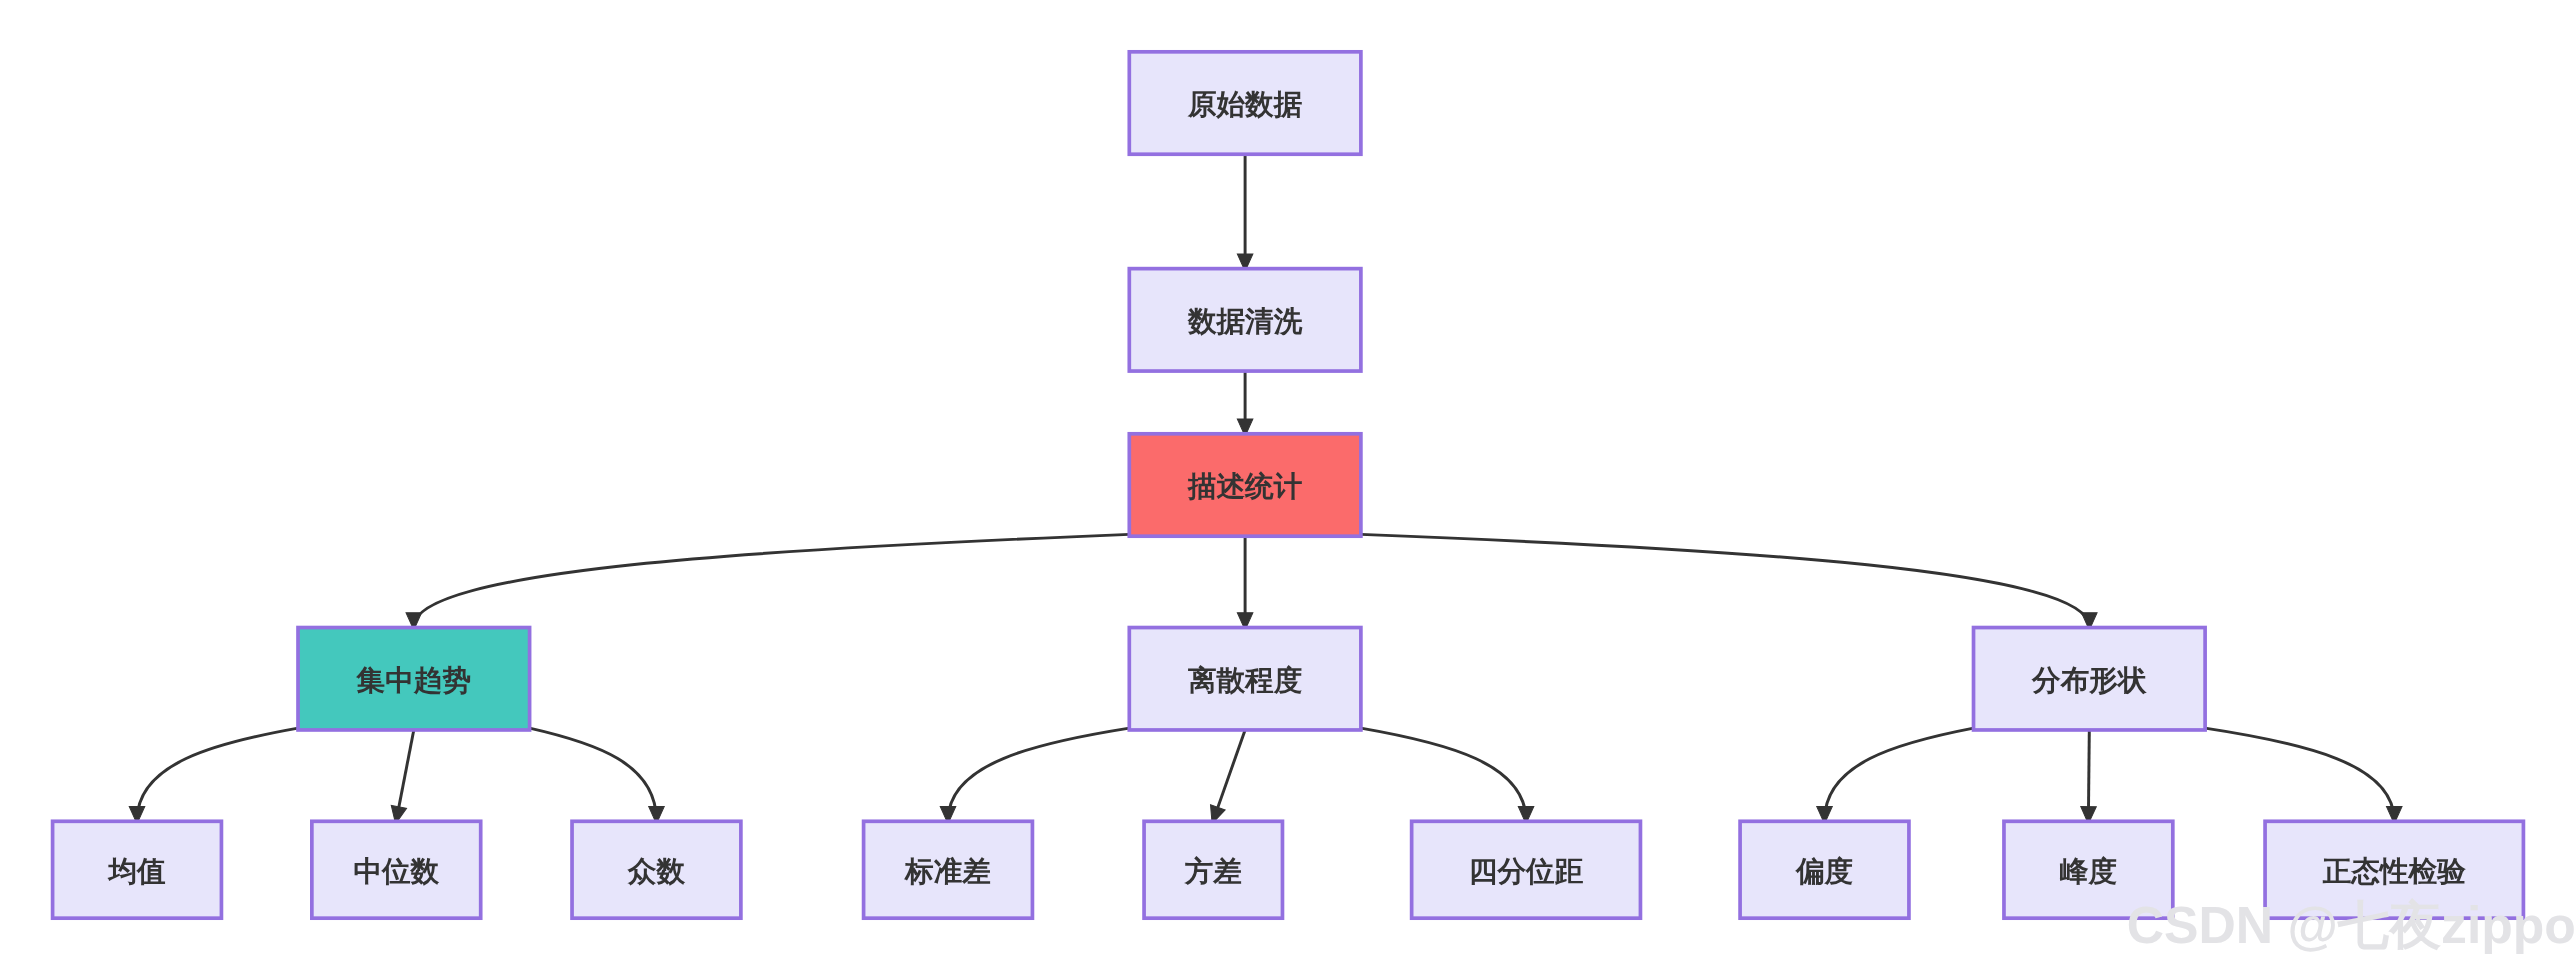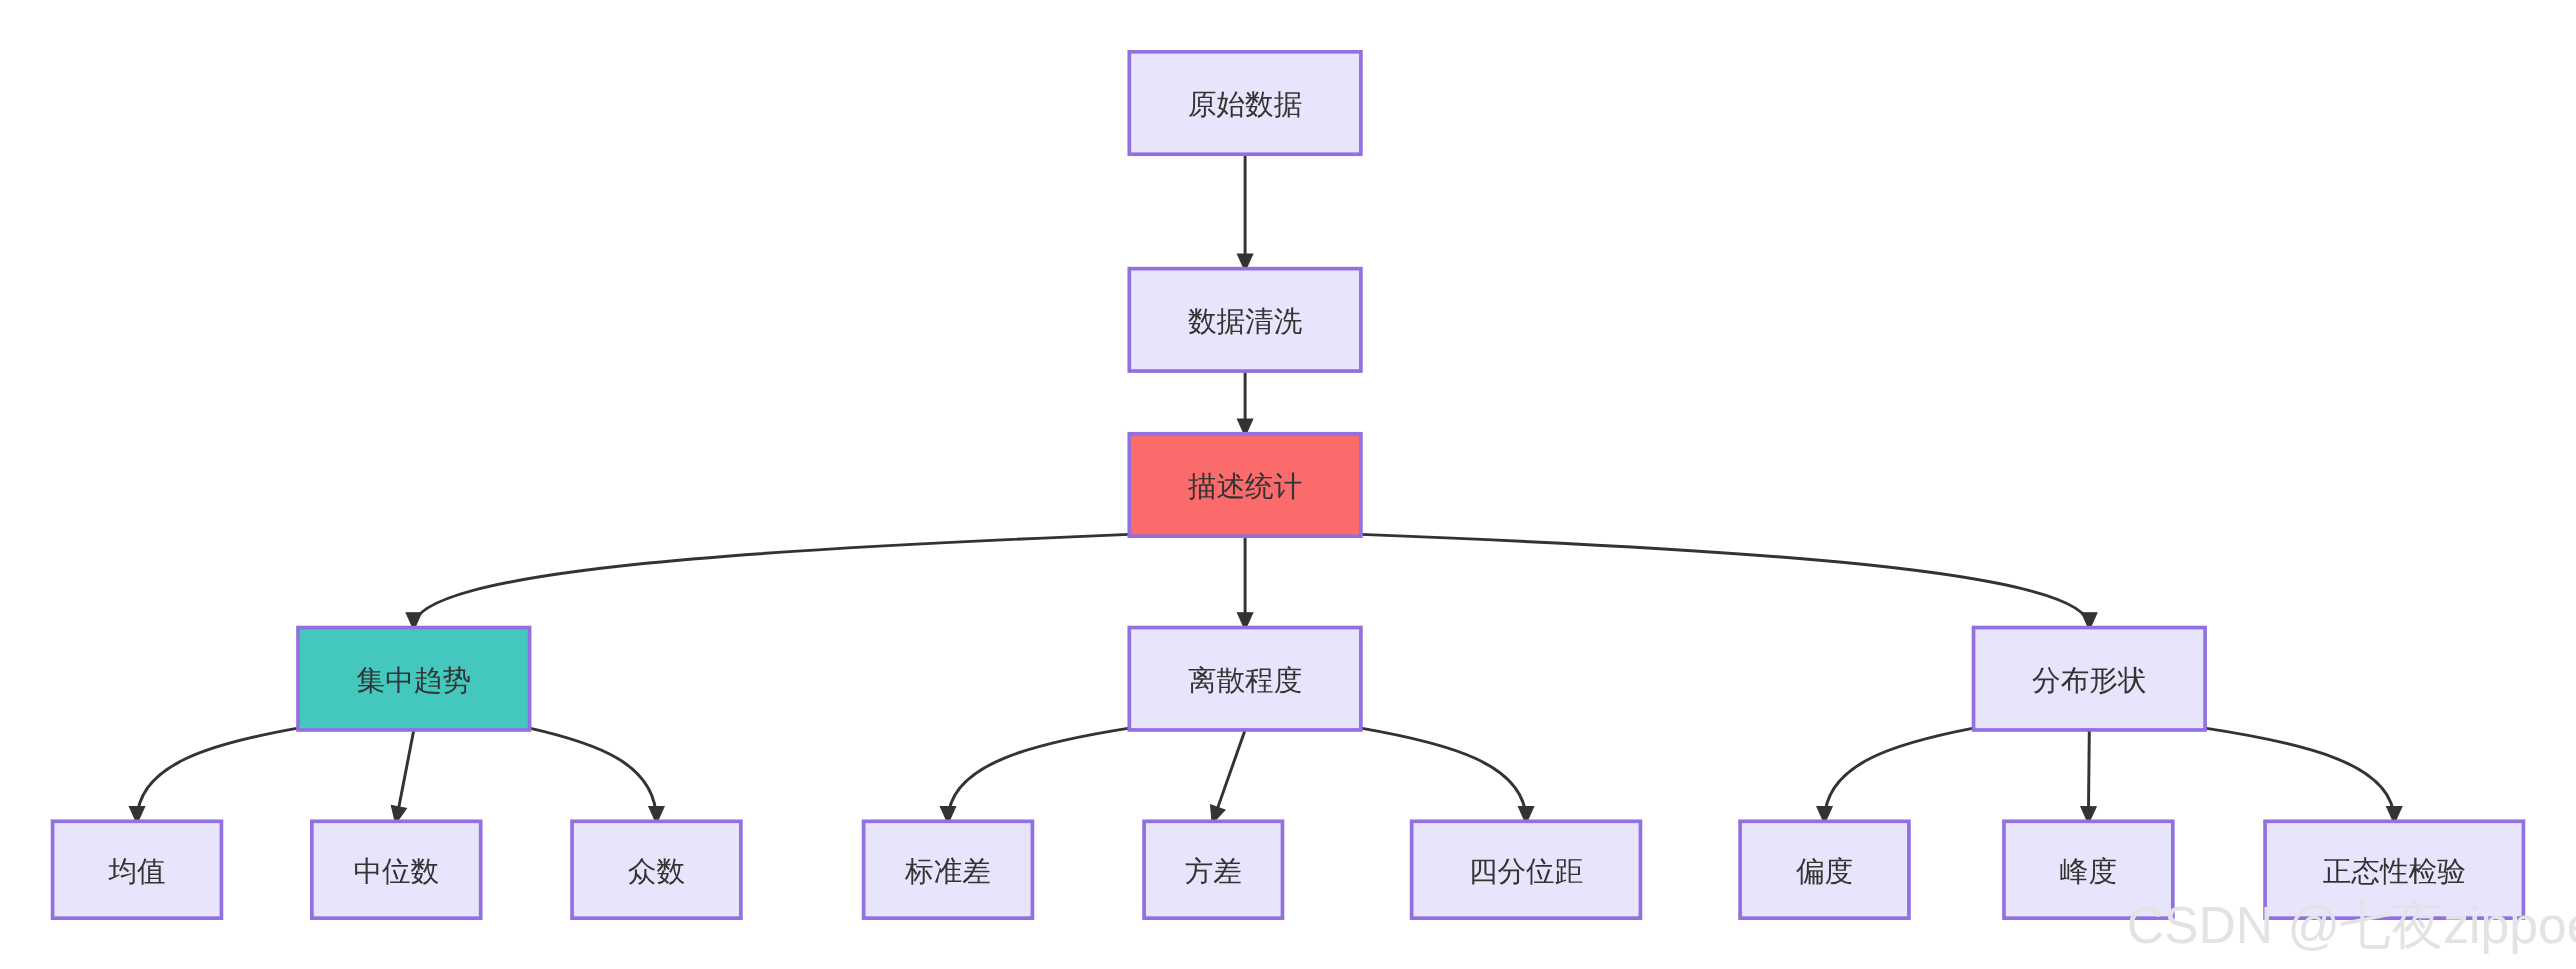--- a/index.html
+++ b/index.html
@@ -12,20 +12,21 @@
     height: 970px;
     position: relative;
     overflow: hidden;
     font-family: "Liberation Sans", "DejaVu Sans", sans-serif;
   }
   #diagram-root {
     position: absolute;
     inset: 0;
     width: 2576px;
     height: 970px;
+    font-weight: bold;
   }
   svg#flowchart {
     display: block;
     width: 2576px;
     height: 970px;
   }
   .node-rect {
     stroke-width: 4px;
   }
   .node-label {

